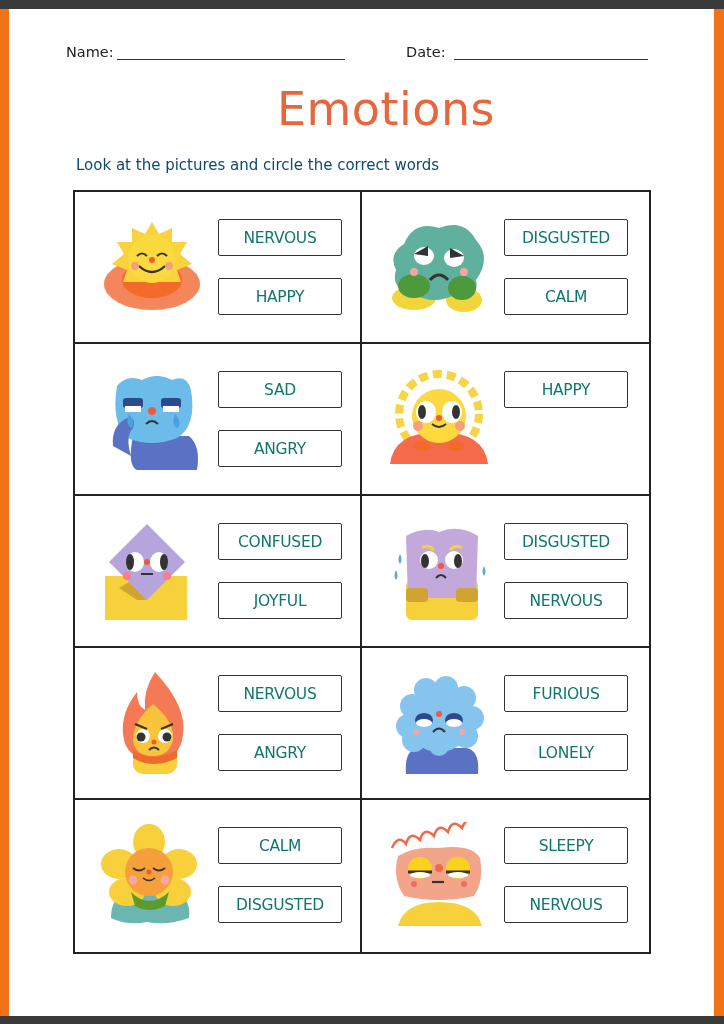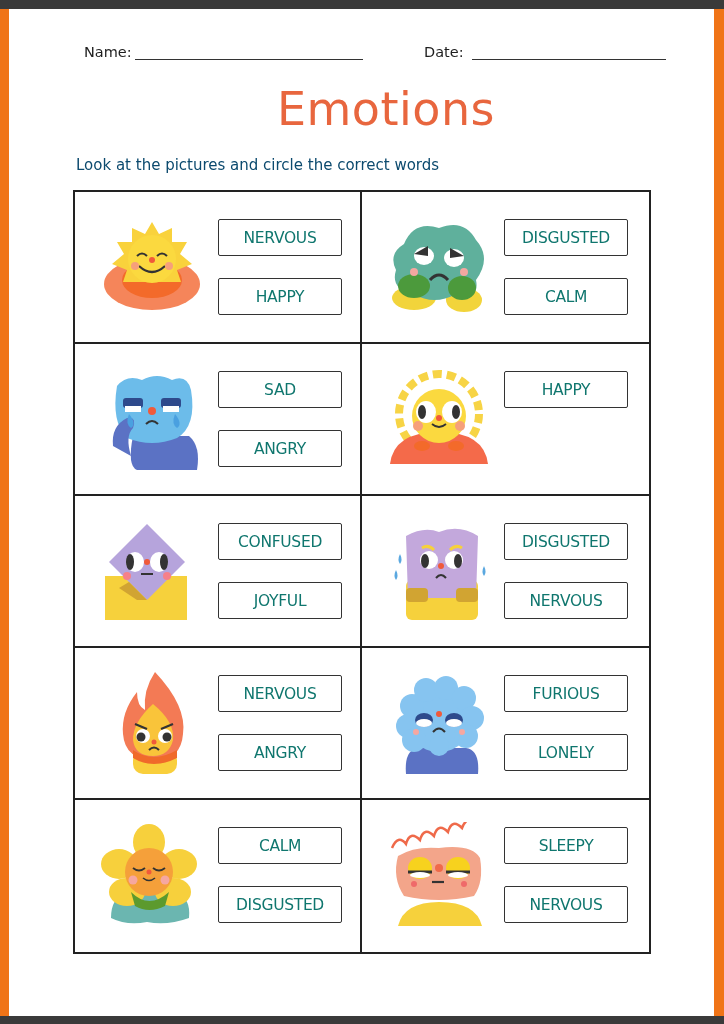--- a/index.html
+++ b/index.html
@@ -7,21 +7,21 @@
     width: 724px; height: 1024px; position: relative; overflow: hidden;
     background: #ffffff;
     font-family: "DejaVu Sans", "Liberation Sans", sans-serif;
     color: #1a1a1a;
   }
   .bar-top { position: absolute; left: 0; top: 0; width: 724px; height: 9px; background: #3a3a3a; }
   .bar-bottom { position: absolute; left: 0; bottom: 0; width: 724px; height: 8px; background: #3a3a3a; }
   .side-left { position: absolute; left: 0; top: 9px; width: 9px; height: 1007px; background: #f07417; }
   .side-right { position: absolute; right: 0; top: 9px; width: 10px; height: 1007px; background: #f07417; }
 
-  .field-row { position: absolute; top: 44px; left: 84px; width: 580px; height: 20px; font-size: 14px; }
+  .field-row { position: absolute; top: 44px; left: 66px; width: 580px; height: 20px; font-size: 14px; }
   .field { position: absolute; top: 0; display: flex; align-items: flex-end; }
   .field .label { font-size: 14.5px; color: #1e1e1e; }
   .field .line { border-bottom: 1px solid #333; height: 14px; margin-left: 3px; }
   .field.name { left: 0; }
   .field.name .line { width: 228px; }
   .field.date { left: 340px; }
   .field.date .line { width: 194px; margin-left: 8px; }
 
   .title {
     position: absolute; top: 82px; left: 0; width: 724px; text-align: center;

